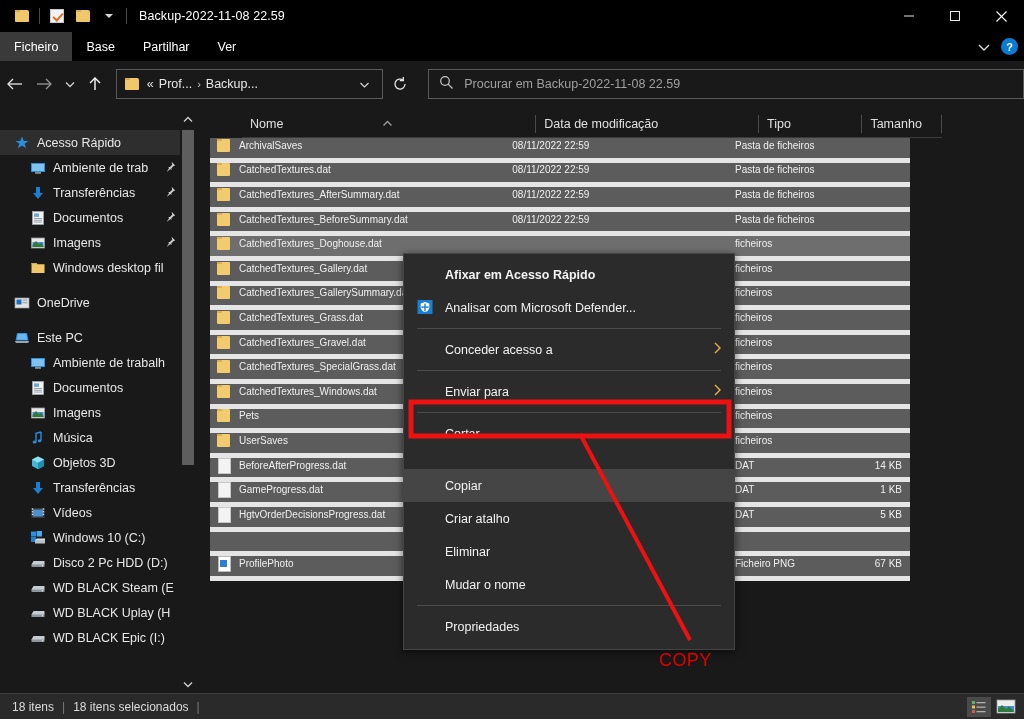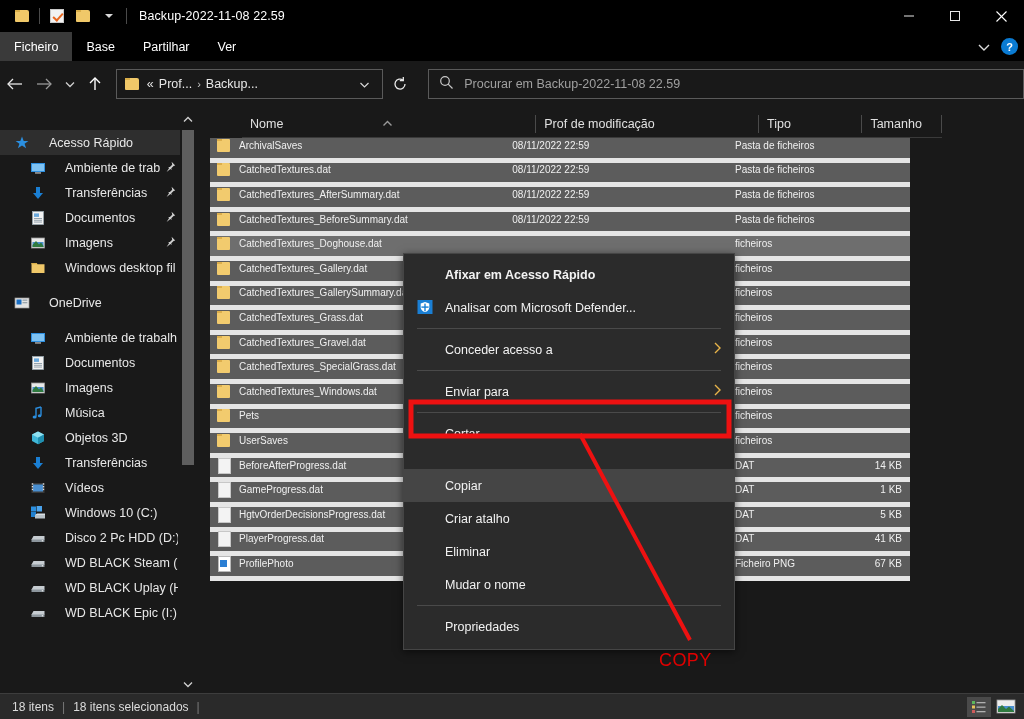--- a/index.html
+++ b/index.html
@@ -111,21 +111,21 @@
   }
   .sb-scroll-up, .sb-scroll-dn {
     position: absolute; right: 0; width: 16px; height: 18px;
     display: flex; align-items: center; justify-content: center; background: #191919;
   }
   .sb-scroll-up { top: 0; } .sb-scroll-dn { bottom: 0; }
   .sb-track { position: absolute; right: 0; top: 18px; bottom: 18px; width: 16px; background: #191919; }
   .sb-thumb { position: absolute; right: 2px; top: 20px; width: 12px; height: 335px; background: #5e5e5e; }
   .sb-list { padding-top: 20px; }
   .sb-item {
-    height: 25px; display: flex; align-items: center; gap: 19px;
+    height: 25px; display: flex; align-items: center; gap: 7px;
     font-size: 12.5px; color: #e8e8e8; white-space: nowrap; padding-right: 18px;
     position: relative;
   }
   .sb-item.sel { background: #2e2e2e; }
   .sb-item .lbl { overflow: hidden; text-overflow: clip; }
   .sb-item .pin { position: absolute; right: 20px; color: #c4c4c4; font-size: 11px; }
   .ind-0 { padding-left: 14px; }
   .ind-1 { padding-left: 30px; }
   .sb-gap { height: 10px; }
   .ico { width: 16px; height: 16px; display:inline-block; flex: none; position: relative; }
@@ -403,20 +403,28 @@
         <div class="sb-item ind-0">
           <span class="ico"><svg width="16" height="16" viewBox="0 0 16 16">
               <rect x="1" y="3" width="14" height="10" fill="#e4e4e4" stroke="#9a9a9a" stroke-width="0.7"></rect>
               <rect x="2.5" y="4.5" width="5" height="5" fill="#1a6fc4"></rect>
               <rect x="8.5" y="4.5" width="4.8" height="1.3" fill="#9aa5ad"></rect>
               <rect x="8.5" y="7" width="4.8" height="1.3" fill="#9aa5ad"></rect>
             </svg></span>
           <span class="lbl">OneDrive</span>
         </div>
         <div class="sb-gap"></div>
+        <div class="sb-item ind-0">
+          <span class="ico"><svg width="16" height="16" viewBox="0 0 16 16">
+              <path d="M3 3 L13 3 L14.5 10.5 L1.5 10.5 Z" fill="#2b8fe0"></path>
+              <path d="M4 4 L12.2 4 L13.2 9.8 L2.8 9.8 Z" fill="#6bb8ef"></path>
+              <path d="M0.8 11 L15.2 11 L14 13 L2 13 Z" fill="#9aa5ad"></path>
+            </svg></span>
+          <span class="lbl">Este PC</span>
+        </div>
         <div class="sb-item ind-1">
           <span class="ico"><svg width="16" height="16" viewBox="0 0 16 16">
               <rect x="1" y="3" width="14" height="9" fill="#2e8fe0"></rect>
               <rect x="2" y="4" width="12" height="7" fill="#7ec2f2"></rect>
               <rect x="5" y="12.3" width="6" height="1.3" fill="#b8b8b8"></rect>
             </svg></span>
           <span class="lbl">Ambiente de trabalh</span>
         </div>
         <div class="sb-item ind-1">
           <span class="ico"><svg width="16" height="16" viewBox="0 0 16 16">
@@ -534,21 +542,21 @@
     <div class="colhead">
       <div class="ch name">
         <span>Nome</span>
         <span class="sort-chevron">
           <svg width="11" height="7" viewBox="0 0 11 7">
               <polyline points="1.5,5.5 5.5,1.5 9.5,5.5" fill="none" stroke="#9a9a9a" stroke-width="1.4"></polyline>
             </svg>
         </span>
       </div>
       <div class="ch date">
-        <span>Prof de modificação</span>
+        <span>Data de modificação</span>
       </div>
       <div class="ch type">
         <span>Tipo</span>
       </div>
       <div class="ch size">
         <span>Tamanho</span>
       </div>
     </div>
     <div class="rows" id="rows">
         <div class="row">
@@ -689,24 +697,20 @@
         <div class="row">
           <div class="cell c-name">
             <span class="f-ico file"></span>
             <span>HgtvOrderDecisionsProgress.dat</span>
           </div>
           <div class="cell c-date"></div>
           <div class="cell c-type">DAT</div>
           <div class="cell c-size">5 KB</div>
         </div>
         <div class="row">
-          <div class="cell c-name">
-            <span class="f-ico file"></span>
-            <span>PlayerProgress.dat</span>
-          </div>
           <div class="cell c-date"></div>
           <div class="cell c-type">DAT</div>
           <div class="cell c-size">41 KB</div>
         </div>
         <div class="row">
           <div class="cell c-name">
             <span class="f-ico png"></span>
             <span>ProfilePhoto</span>
           </div>
           <div class="cell c-date">22/06/2019 10:42</div>

